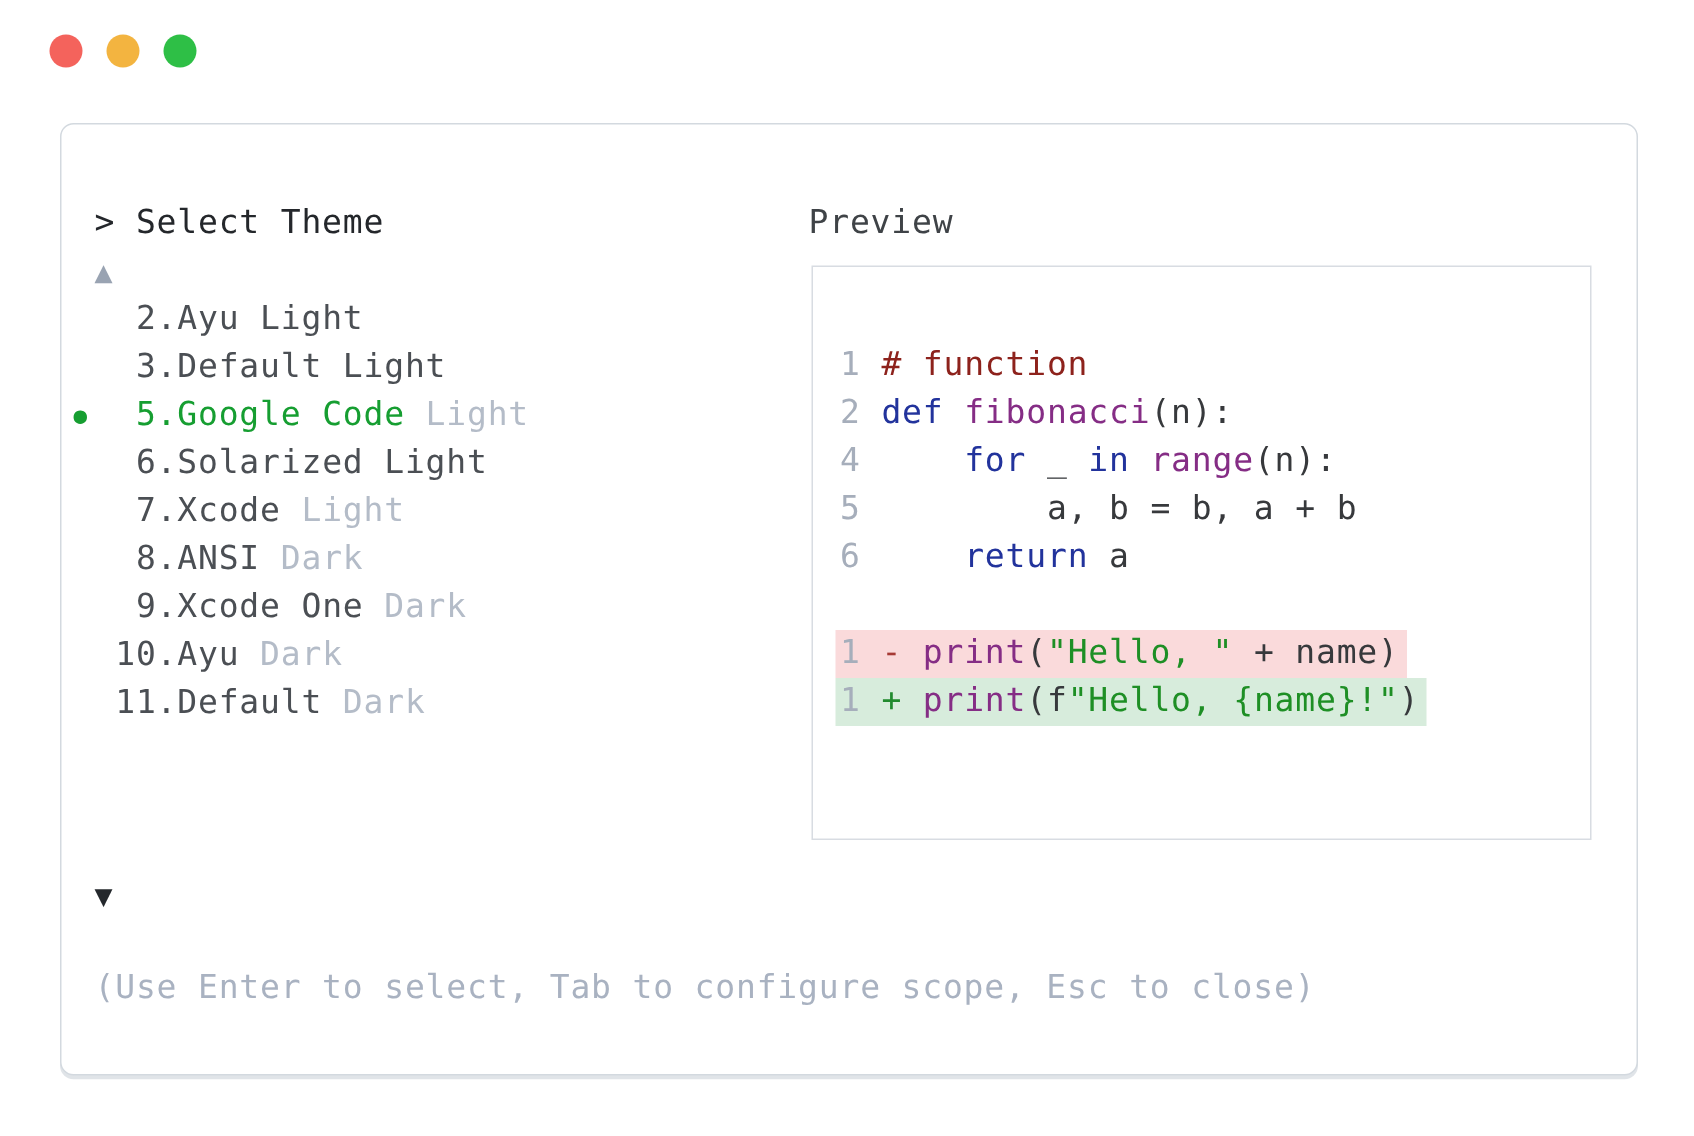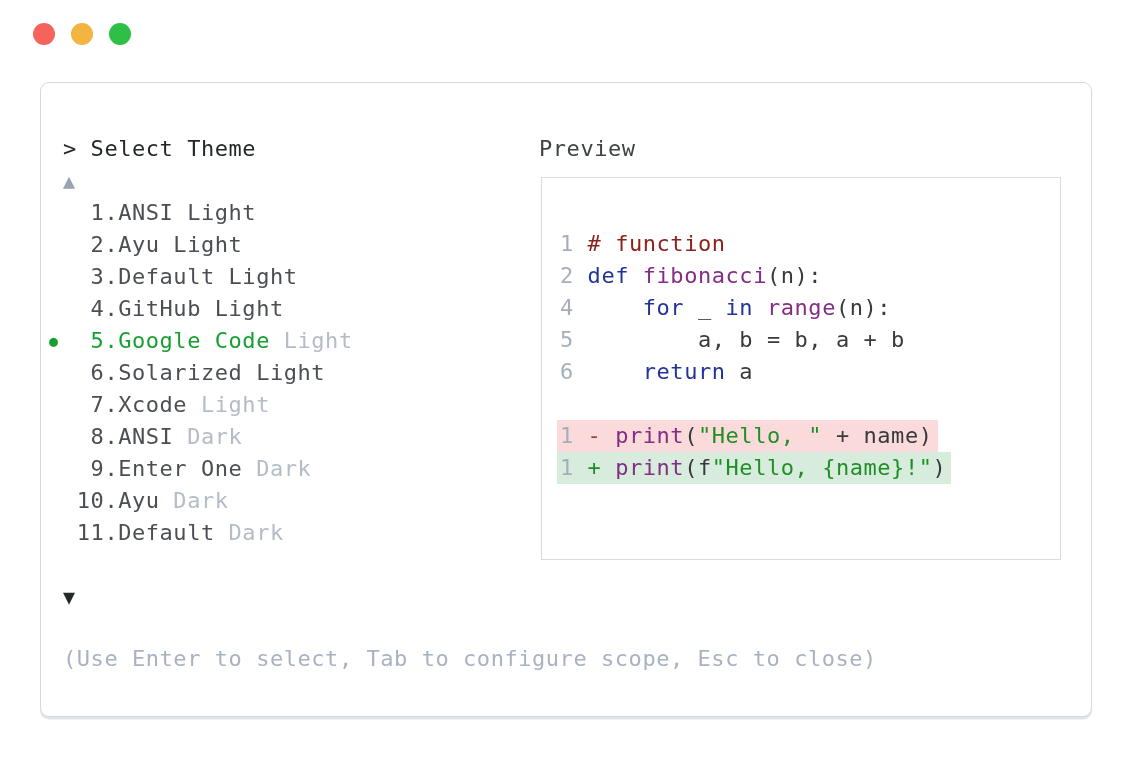--- a/index.html
+++ b/index.html
@@ -55,29 +55,27 @@
 
   <div class="panel">
 
     <div class="row32 prompt-row"><span>&gt;</span><span> </span><span>Select Theme</span></div>
 
     <div class="row32 preview-label">Preview</div>
 
     <div class="row32 up-arrow">▲</div>
 
     <div class="theme-list">
-        <div class="trow"><span class="marker"></span><span class="">  1.</span><span class="">ANSI</span><span class=""> Light</span></div>
         <div class="trow"><span class="marker"></span><span class="">  2.</span><span class="">Ayu</span><span class=""> Light</span></div>
         <div class="trow"><span class="marker"></span><span class="">  3.</span><span class="">Default</span><span class=""> Light</span></div>
-        <div class="trow"><span class="marker"></span><span class="">  4.</span><span class="">GitHub</span><span class=""> Light</span></div>
         <div class="trow"><span class="marker">●</span><span class="sel">  5.</span><span class="sel">Google Code</span><span class="tvar-muted"> Light</span></div>
         <div class="trow"><span class="marker"></span><span class="">  6.</span><span class="">Solarized</span><span class=""> Light</span></div>
         <div class="trow"><span class="marker"></span><span class="">  7.</span><span class="">Xcode</span><span class="tvar-muted"> Light</span></div>
         <div class="trow"><span class="marker"></span><span class="">  8.</span><span class="">ANSI</span><span class="tvar-muted"> Dark</span></div>
-        <div class="trow"><span class="marker"></span><span class="">  9.</span><span class="">Enter One</span><span class="tvar-muted"> Dark</span></div>
+        <div class="trow"><span class="marker"></span><span class="">  9.</span><span class="">Xcode One</span><span class="tvar-muted"> Dark</span></div>
         <div class="trow"><span class="marker"></span><span class=""> 10.</span><span class="">Ayu</span><span class="tvar-muted"> Dark</span></div>
         <div class="trow"><span class="marker"></span><span class=""> 11.</span><span class="">Default</span><span class="tvar-muted"> Dark</span></div>
       </div>
 
     <div class="row32 down-arrow">▼</div>
 
     <div class="preview-box">
       <div class="code">
           <div class="crow"><span class="hl"><span class="ln">1 </span><span class="tk-comment"># function</span></span></div>
           <div class="crow"><span class="hl"><span class="ln">2 </span><span class="tk-keyword">def</span><span class="tk-plain"> </span><span class="tk-func">fibonacci</span><span class="tk-plain">(n):</span></span></div>

